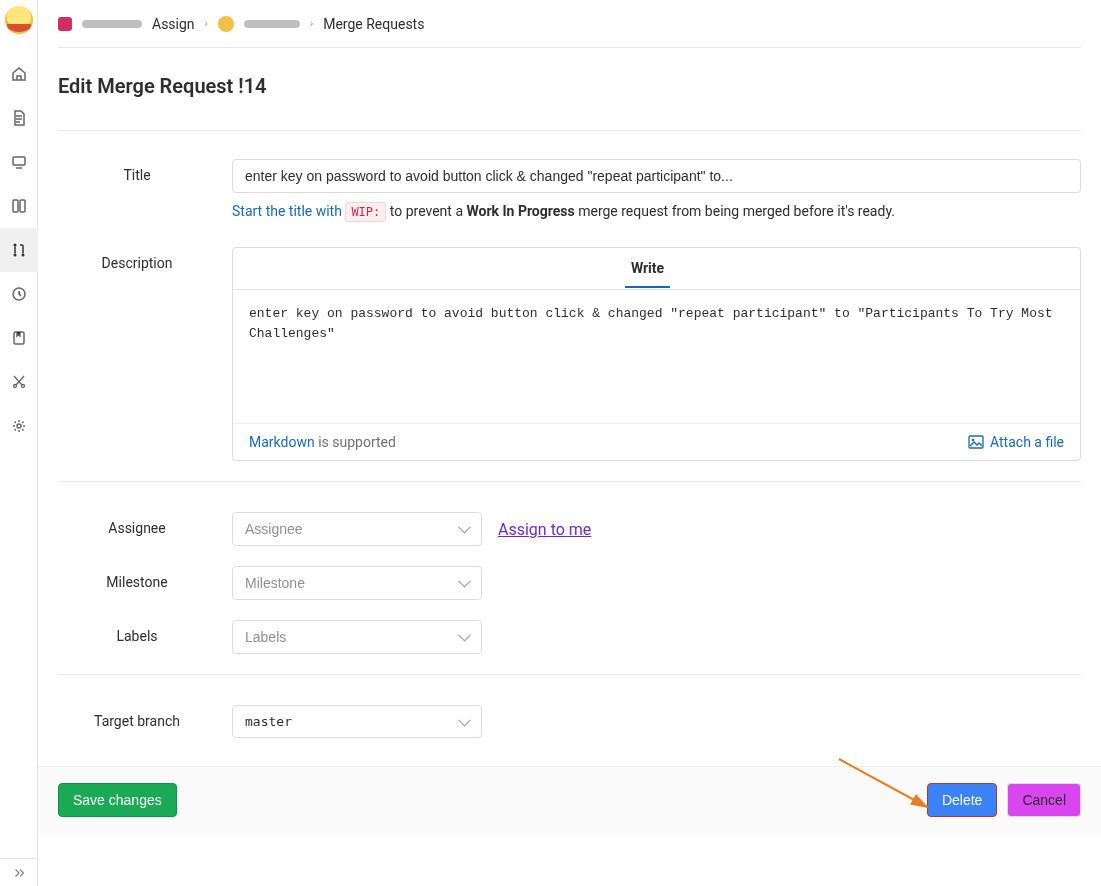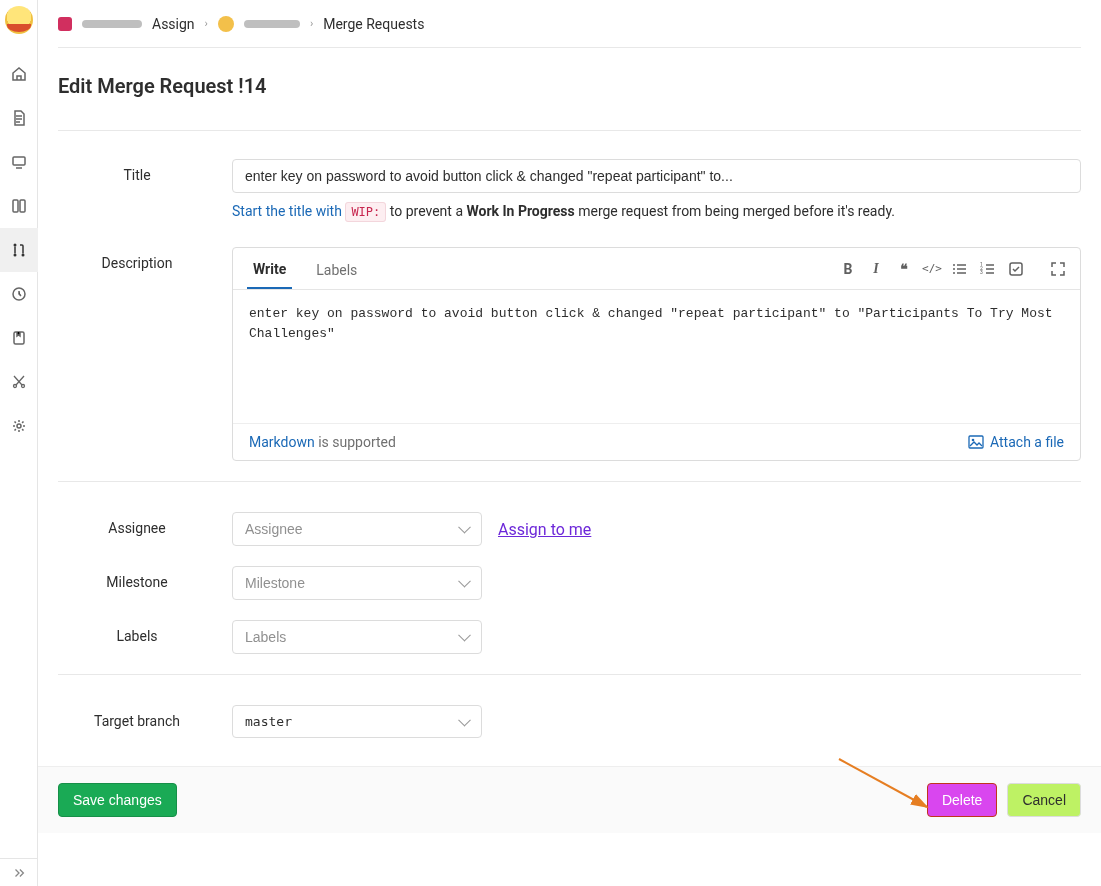--- a/index.html
+++ b/index.html
@@ -131,20 +131,21 @@
     border-radius: 4px;
     overflow: hidden;
     background: #fff;
   }
   .editor-tabs {
     display: flex;
     align-items: center;
     border-bottom: 1px solid #e5e5e5;
     padding: 0 14px;
     height: 42px;
+    flex-direction: column;
   }
   .editor-tab {
     padding: 12px 6px 10px 6px;
     margin-right: 18px;
     color: #707070;
     cursor: pointer;
     font-size: 14px;
   }
   .editor-tab.active {
     color: #2e2e2e;
@@ -218,22 +219,22 @@
     align-items: center;
   }
   .btn {
     padding: 8px 14px;
     border-radius: 4px;
     font-size: 14px;
     cursor: pointer;
     border: 1px solid transparent;
   }
   .btn-success { background: #1aaa55; color: #fff; border-color: #168f48; }
-  .btn-danger { background: #d946ef; color: #fff; border-color: #c0341d; }
-  .btn-default { background: #bef264; color: #2e2e2e; border-color: #dcdcdc; }
+  .btn-danger { background: #3b82f6; color: #fff; border-color: #c0341d; }
+  .btn-default { background: #d946ef; color: #2e2e2e; border-color: #dcdcdc; }
   .action-right { margin-left: auto; display: flex; gap: 10px; }
   .arrow-annotation {
     position: absolute;
     pointer-events: none;
   }
   .arrow-annotation svg { overflow: visible; }
 </style>
 </head>
 <body>
 

